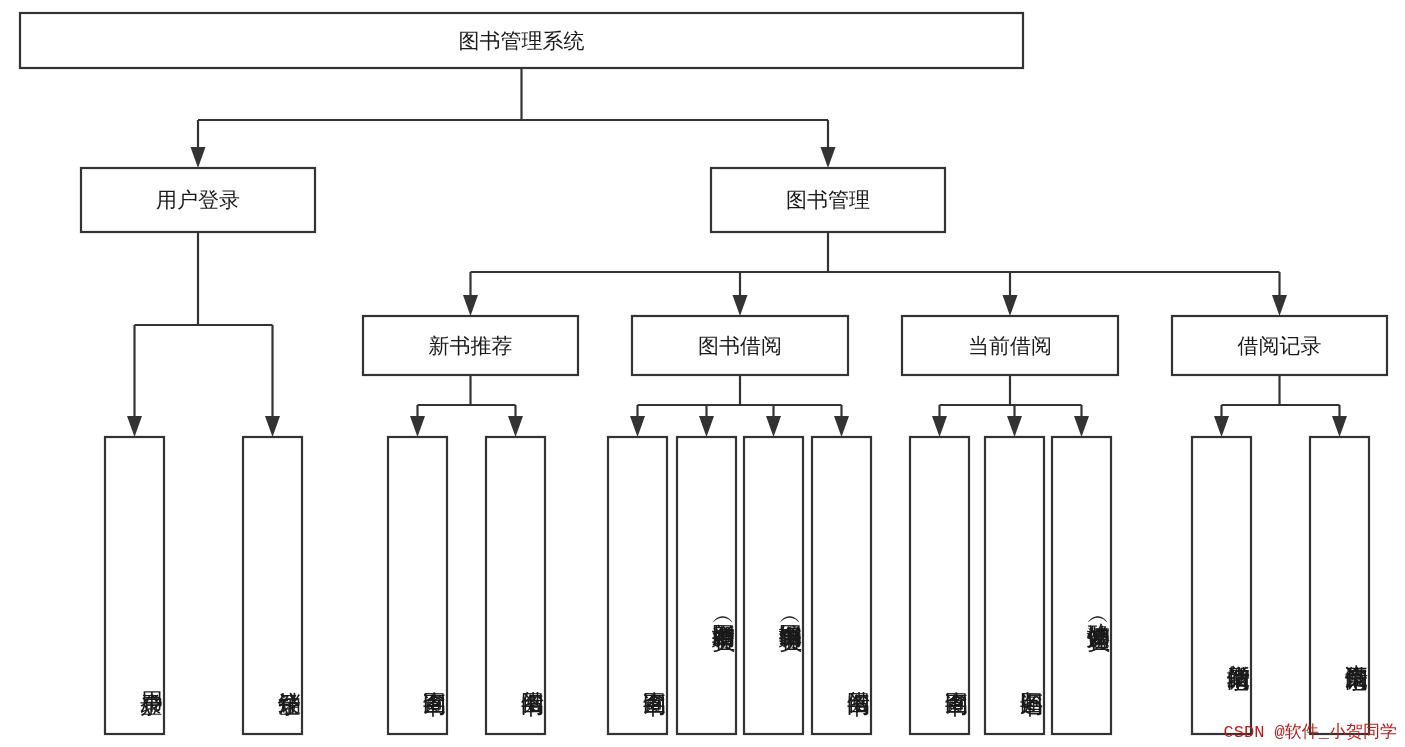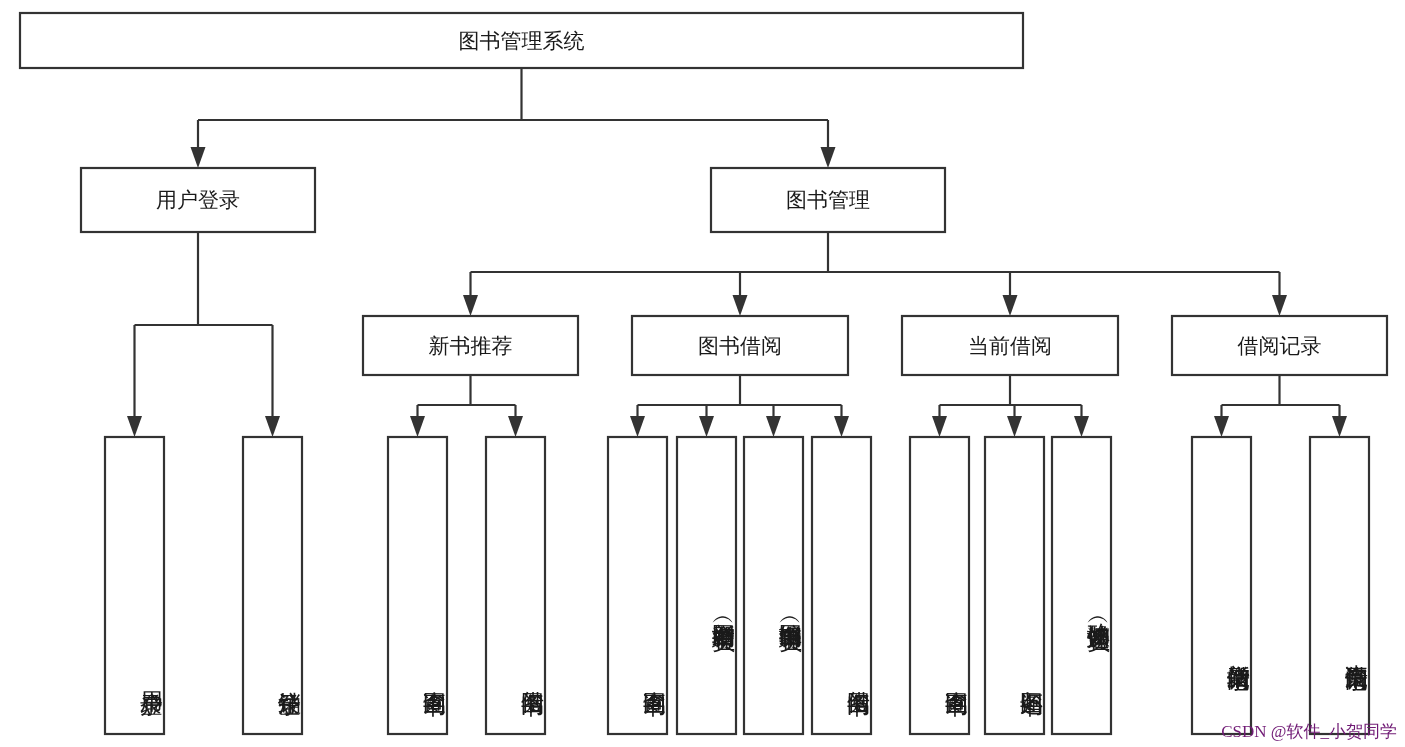--- a/index.html
+++ b/index.html
@@ -60,23 +60,23 @@
     display: flex;
     align-items: flex-start;
     justify-content: center;
     pointer-events: none;
     user-select: none;
   }
   .watermark {
     position: absolute;
     right: 8px;
     bottom: 4px;
-    font-family: Liberation Serif, serif;
+    font-family: Liberation Mono, monospace;
     font-size: 17px;
-    color: #701a75;
+    color: #b91c1c;
     white-space: nowrap;
     user-select: none;
   }
 </style>
 </head>
 <body>
 
 <div id="canvas">
 
   <svg id="diagram" viewBox="0 0 1405 747">

